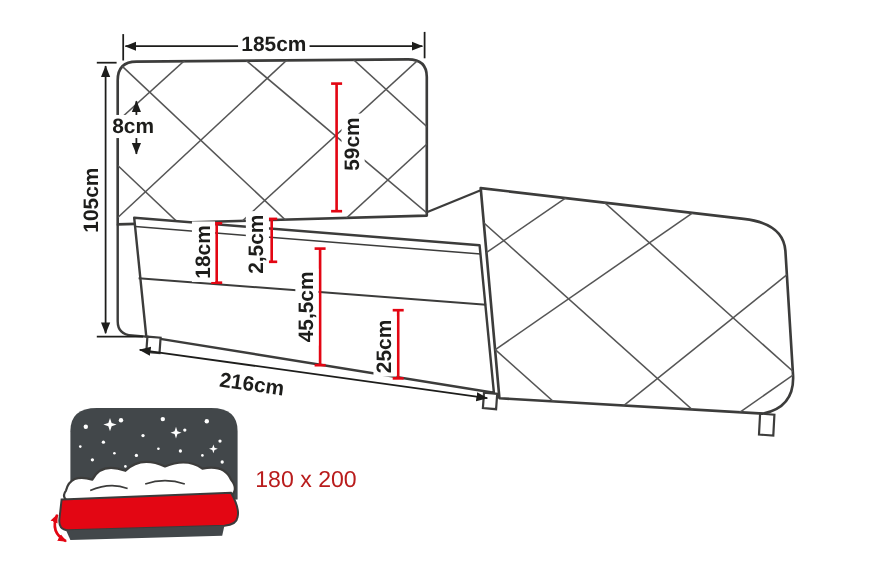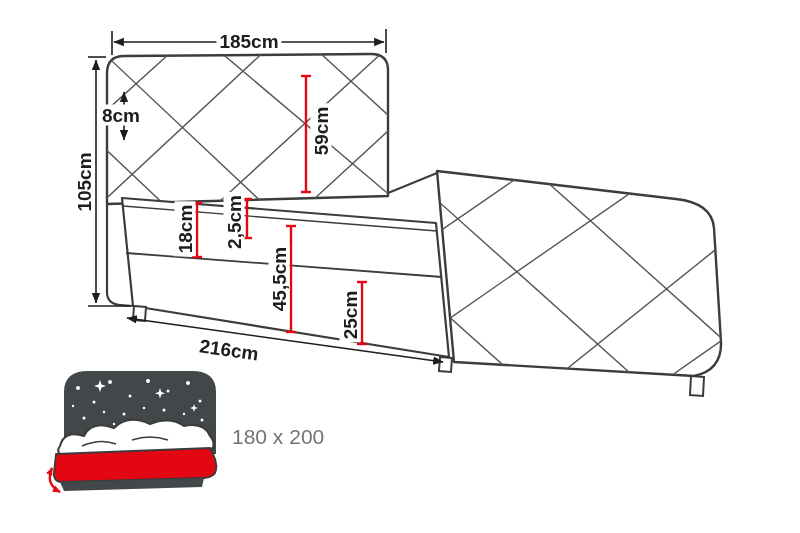--- a/index.html
+++ b/index.html
@@ -9,21 +9,21 @@
   }
   .stage svg { position:absolute; left:0; top:0; }
   .dim {
     position:absolute; transform:translate(-50%,-50%);
     font-weight:bold; font-size:19px; color:#1d1d1b; line-height:1;
     background:#fff; padding:1px 3px; white-space:nowrap;
   }
   .dim.v { transform:translate(-50%,-50%) rotate(-90deg); }
   .dim.tilt { transform:translate(-50%,-50%) rotate(8deg); }
   .size-badge {
-    position:absolute; font-size:21px; color:#737373; font-weight:400;
+    position:absolute; font-size:21px; color:#b91c1c; font-weight:400;
     white-space:nowrap;
   }
 </style>
 </head>
 <body>
 
 <div class="stage">
 
   <svg width="800" height="533" viewBox="0 0 800 533">
     <defs>

